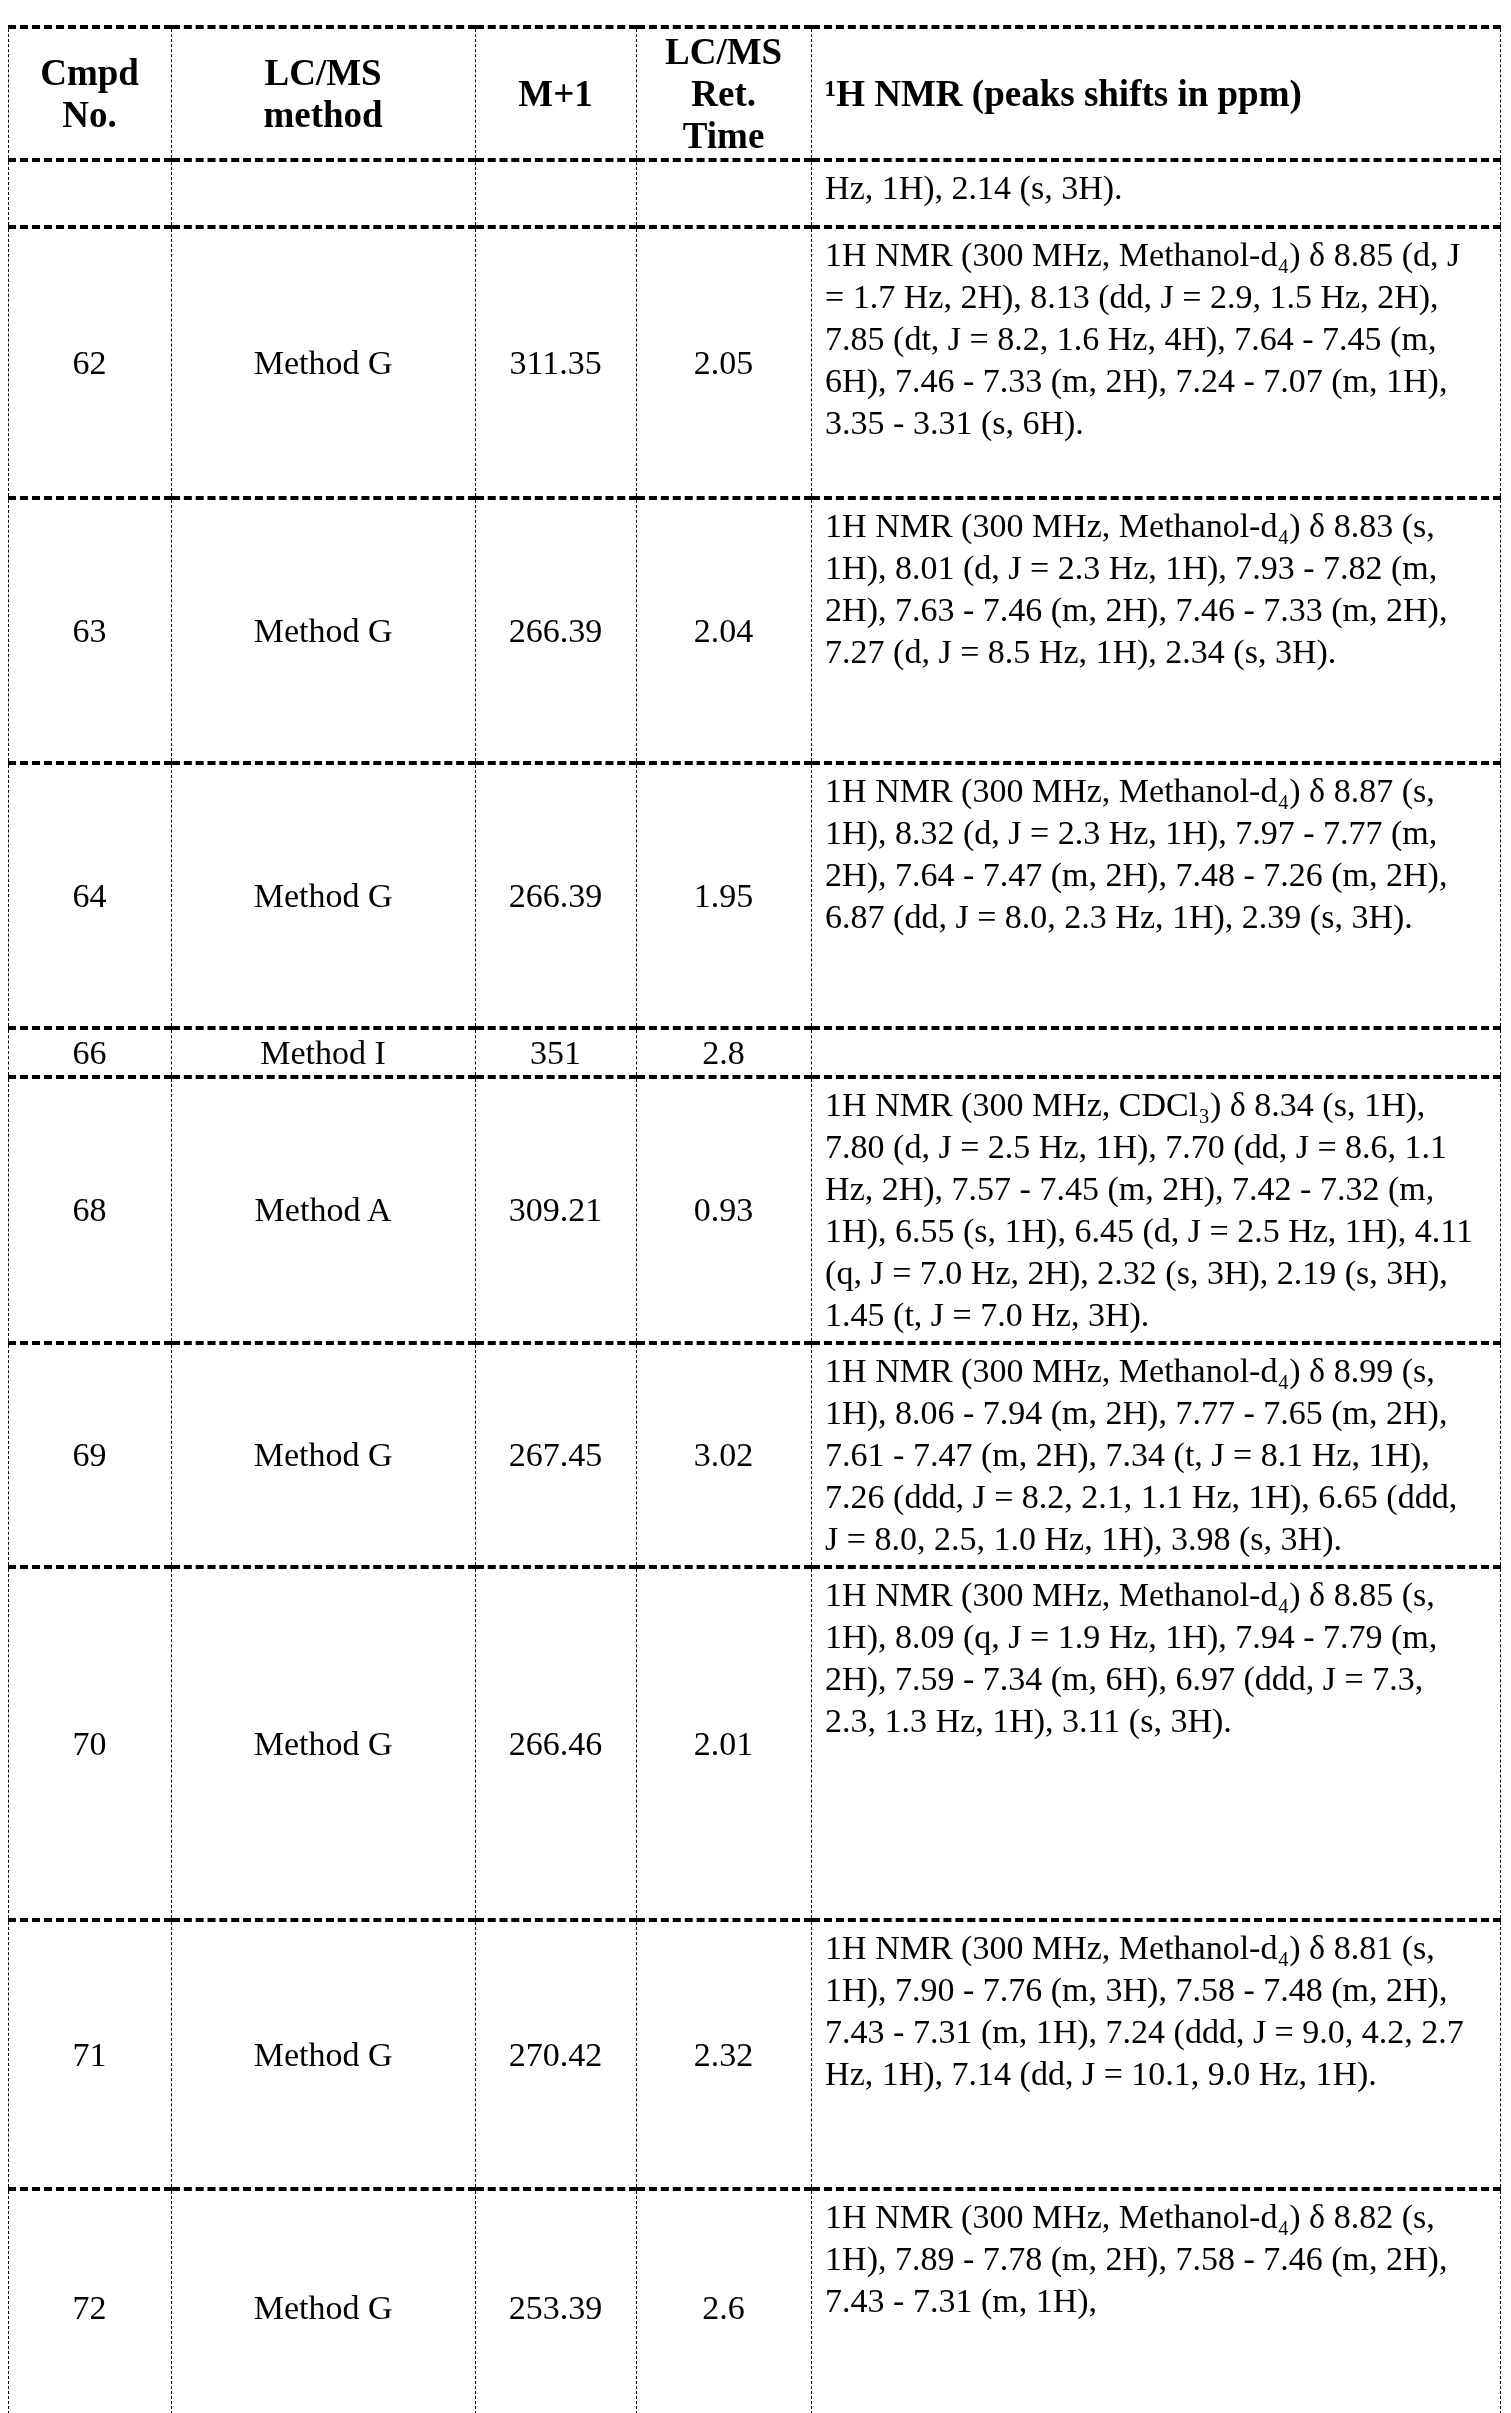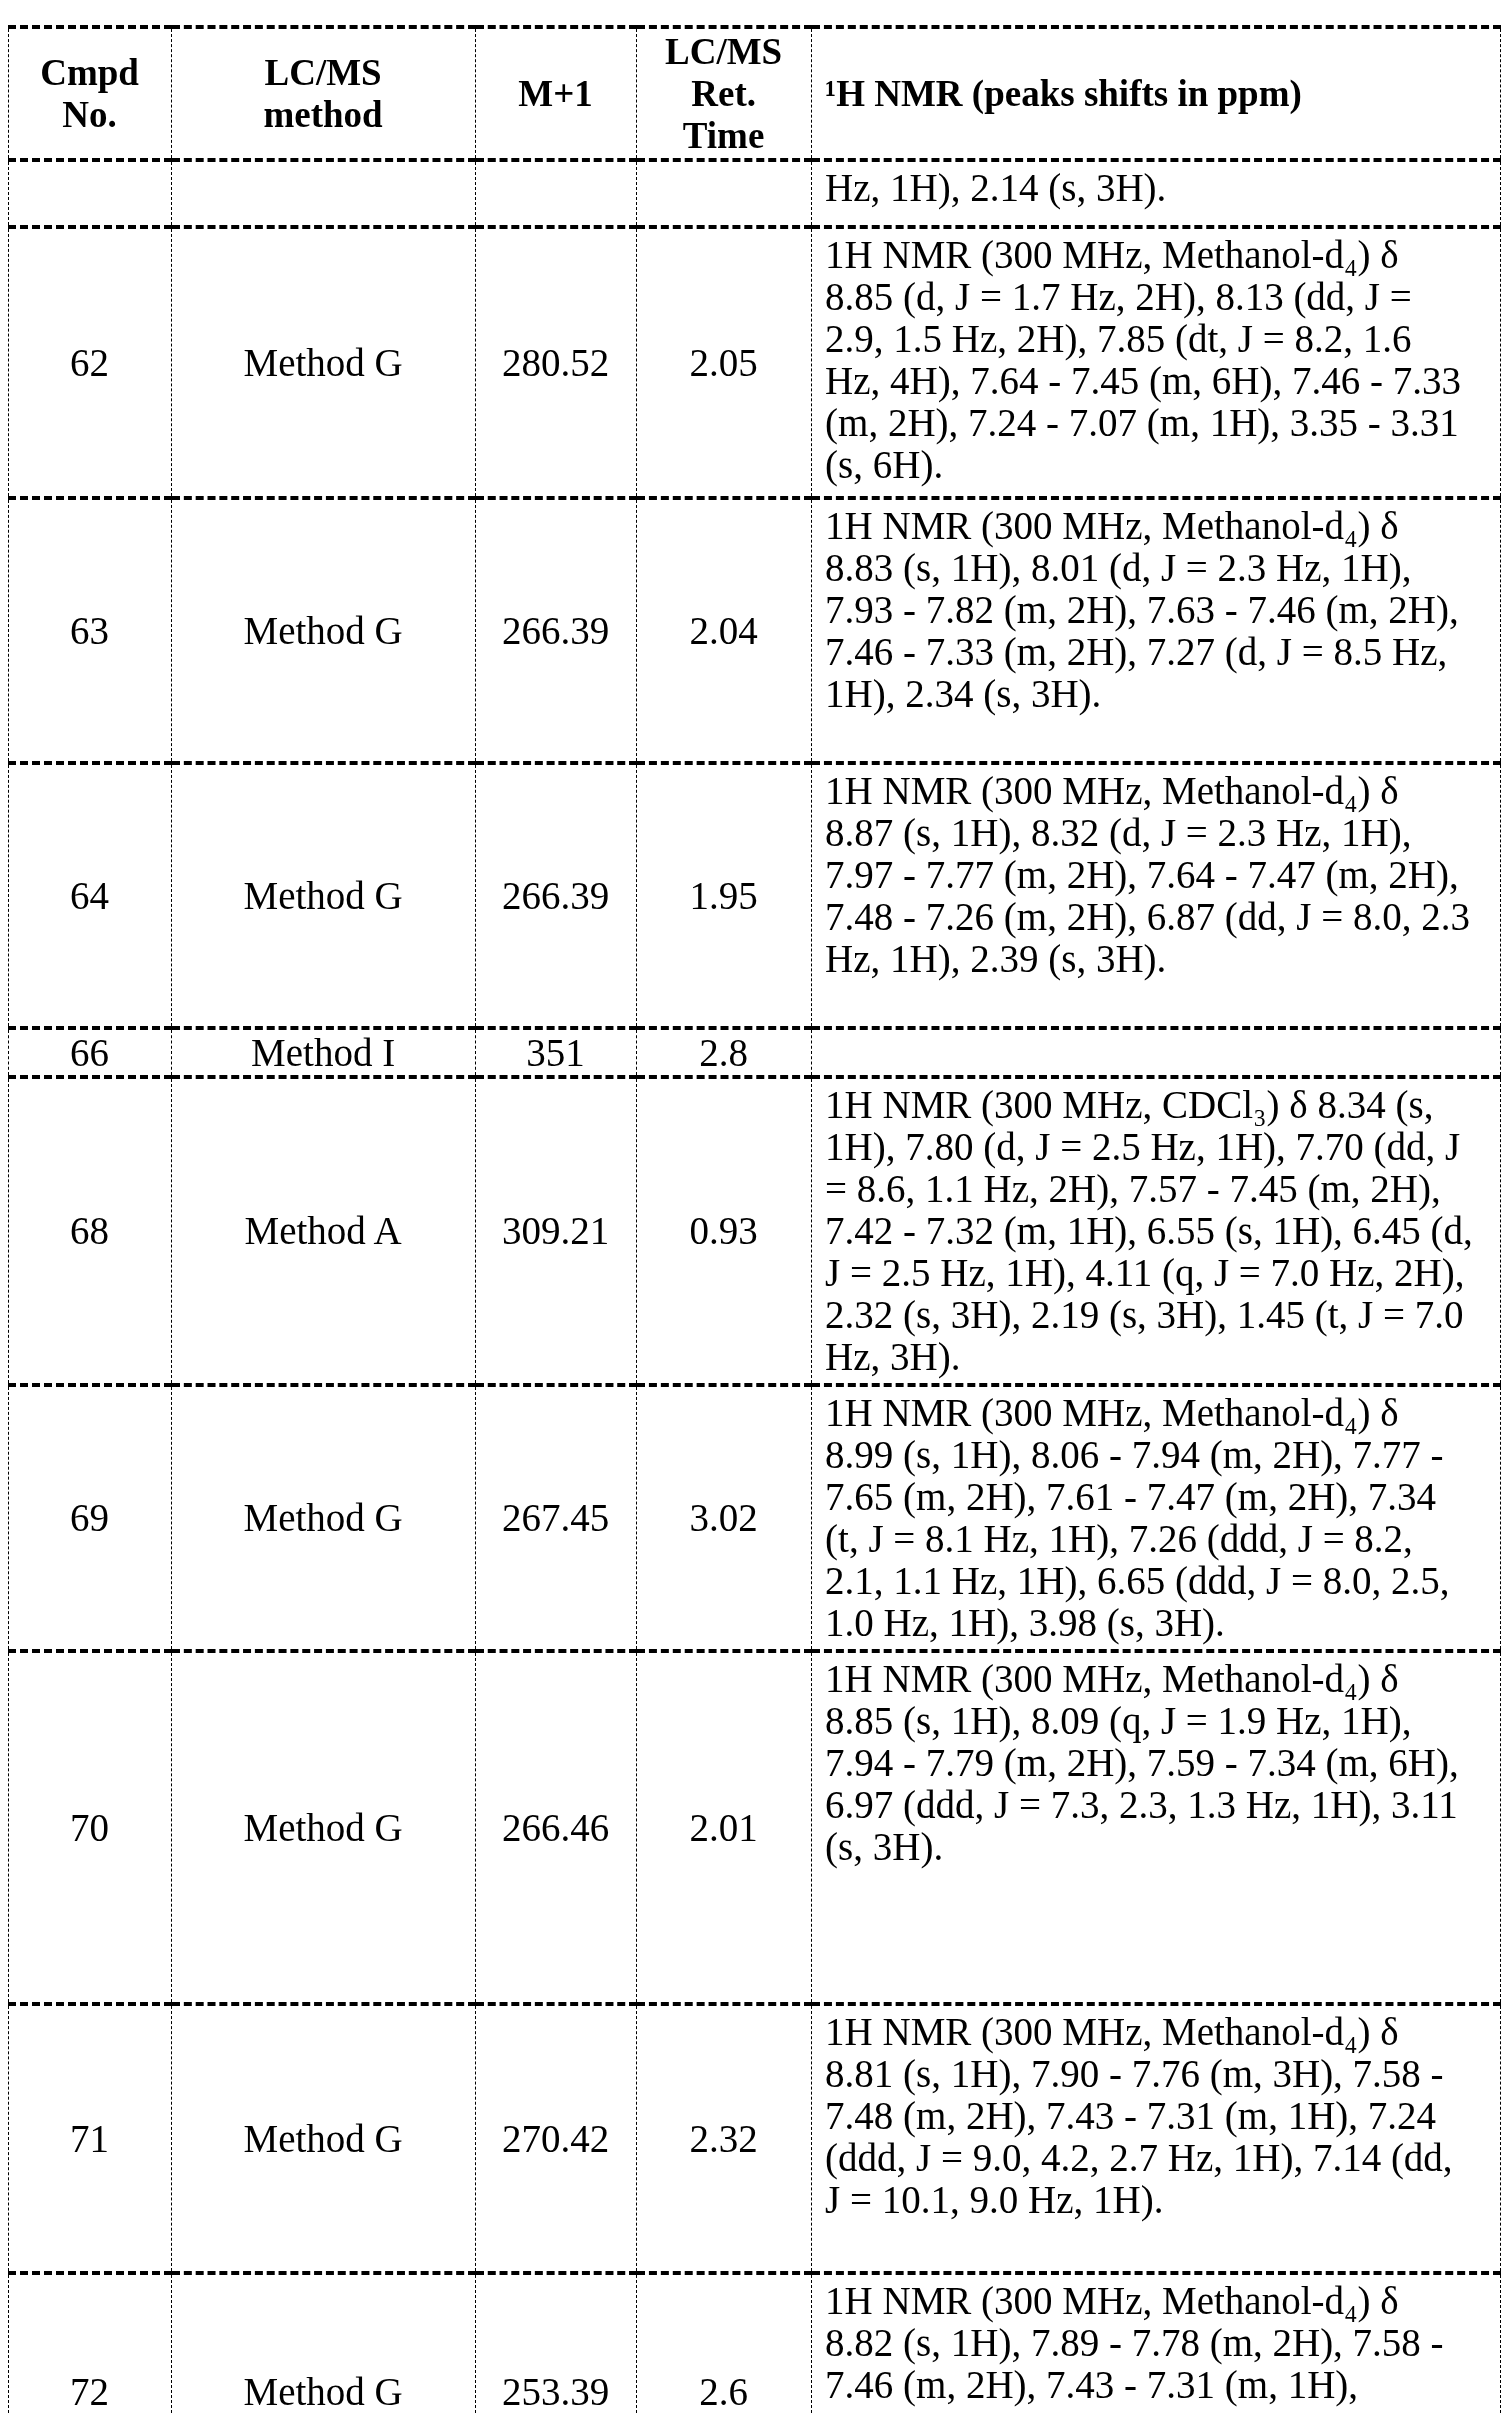--- a/index.html
+++ b/index.html
@@ -39,21 +39,21 @@
     vertical-align: middle;
     white-space: pre-line;
     padding: 1.7px 3.4px;
   }
   th.nmr-h {
     text-align: left;
     padding-left: 13.5px;
     margin-left: 13px;
   }
   td {
-    font-size: 39px;
+    font-size: 34px;
     line-height: 42px;
   }
   td.num {
     text-align: center;
     vertical-align: middle;
     padding: 0 3.4px;
   }
   td.nmr {
     text-align: left;
     vertical-align: top;
@@ -102,21 +102,21 @@
         <tr>
     <td class="num"></td>
     <td class="num"></td>
     <td class="num"></td>
     <td class="num"></td>
     <td class="nmr">Hz, 1H), 2.14 (s, 3H).</td>
   </tr>
         <tr>
     <td class="num">62</td>
     <td class="num">Method G</td>
-    <td class="num">280.52</td>
+    <td class="num">311.35</td>
     <td class="num">2.05</td>
     <td class="nmr">1H NMR (300 MHz, Methanol-d₄) δ 8.85 (d, J = 1.7 Hz, 2H), 8.13 (dd, J = 2.9, 1.5 Hz, 2H), 7.85 (dt, J = 8.2, 1.6 Hz, 4H), 7.64 - 7.45 (m, 6H), 7.46 - 7.33 (m, 2H), 7.24 - 7.07 (m, 1H), 3.35 - 3.31 (s, 6H).</td>
   </tr>
         <tr>
     <td class="num">63</td>
     <td class="num">Method G</td>
     <td class="num">266.39</td>
     <td class="num">2.04</td>
     <td class="nmr">1H NMR (300 MHz, Methanol-d₄) δ 8.83 (s, 1H), 8.01 (d, J = 2.3 Hz, 1H), 7.93 - 7.82 (m, 2H), 7.63 - 7.46 (m, 2H), 7.46 - 7.33 (m, 2H), 7.27 (d, J = 8.5 Hz, 1H), 2.34 (s, 3H).</td>
   </tr>

